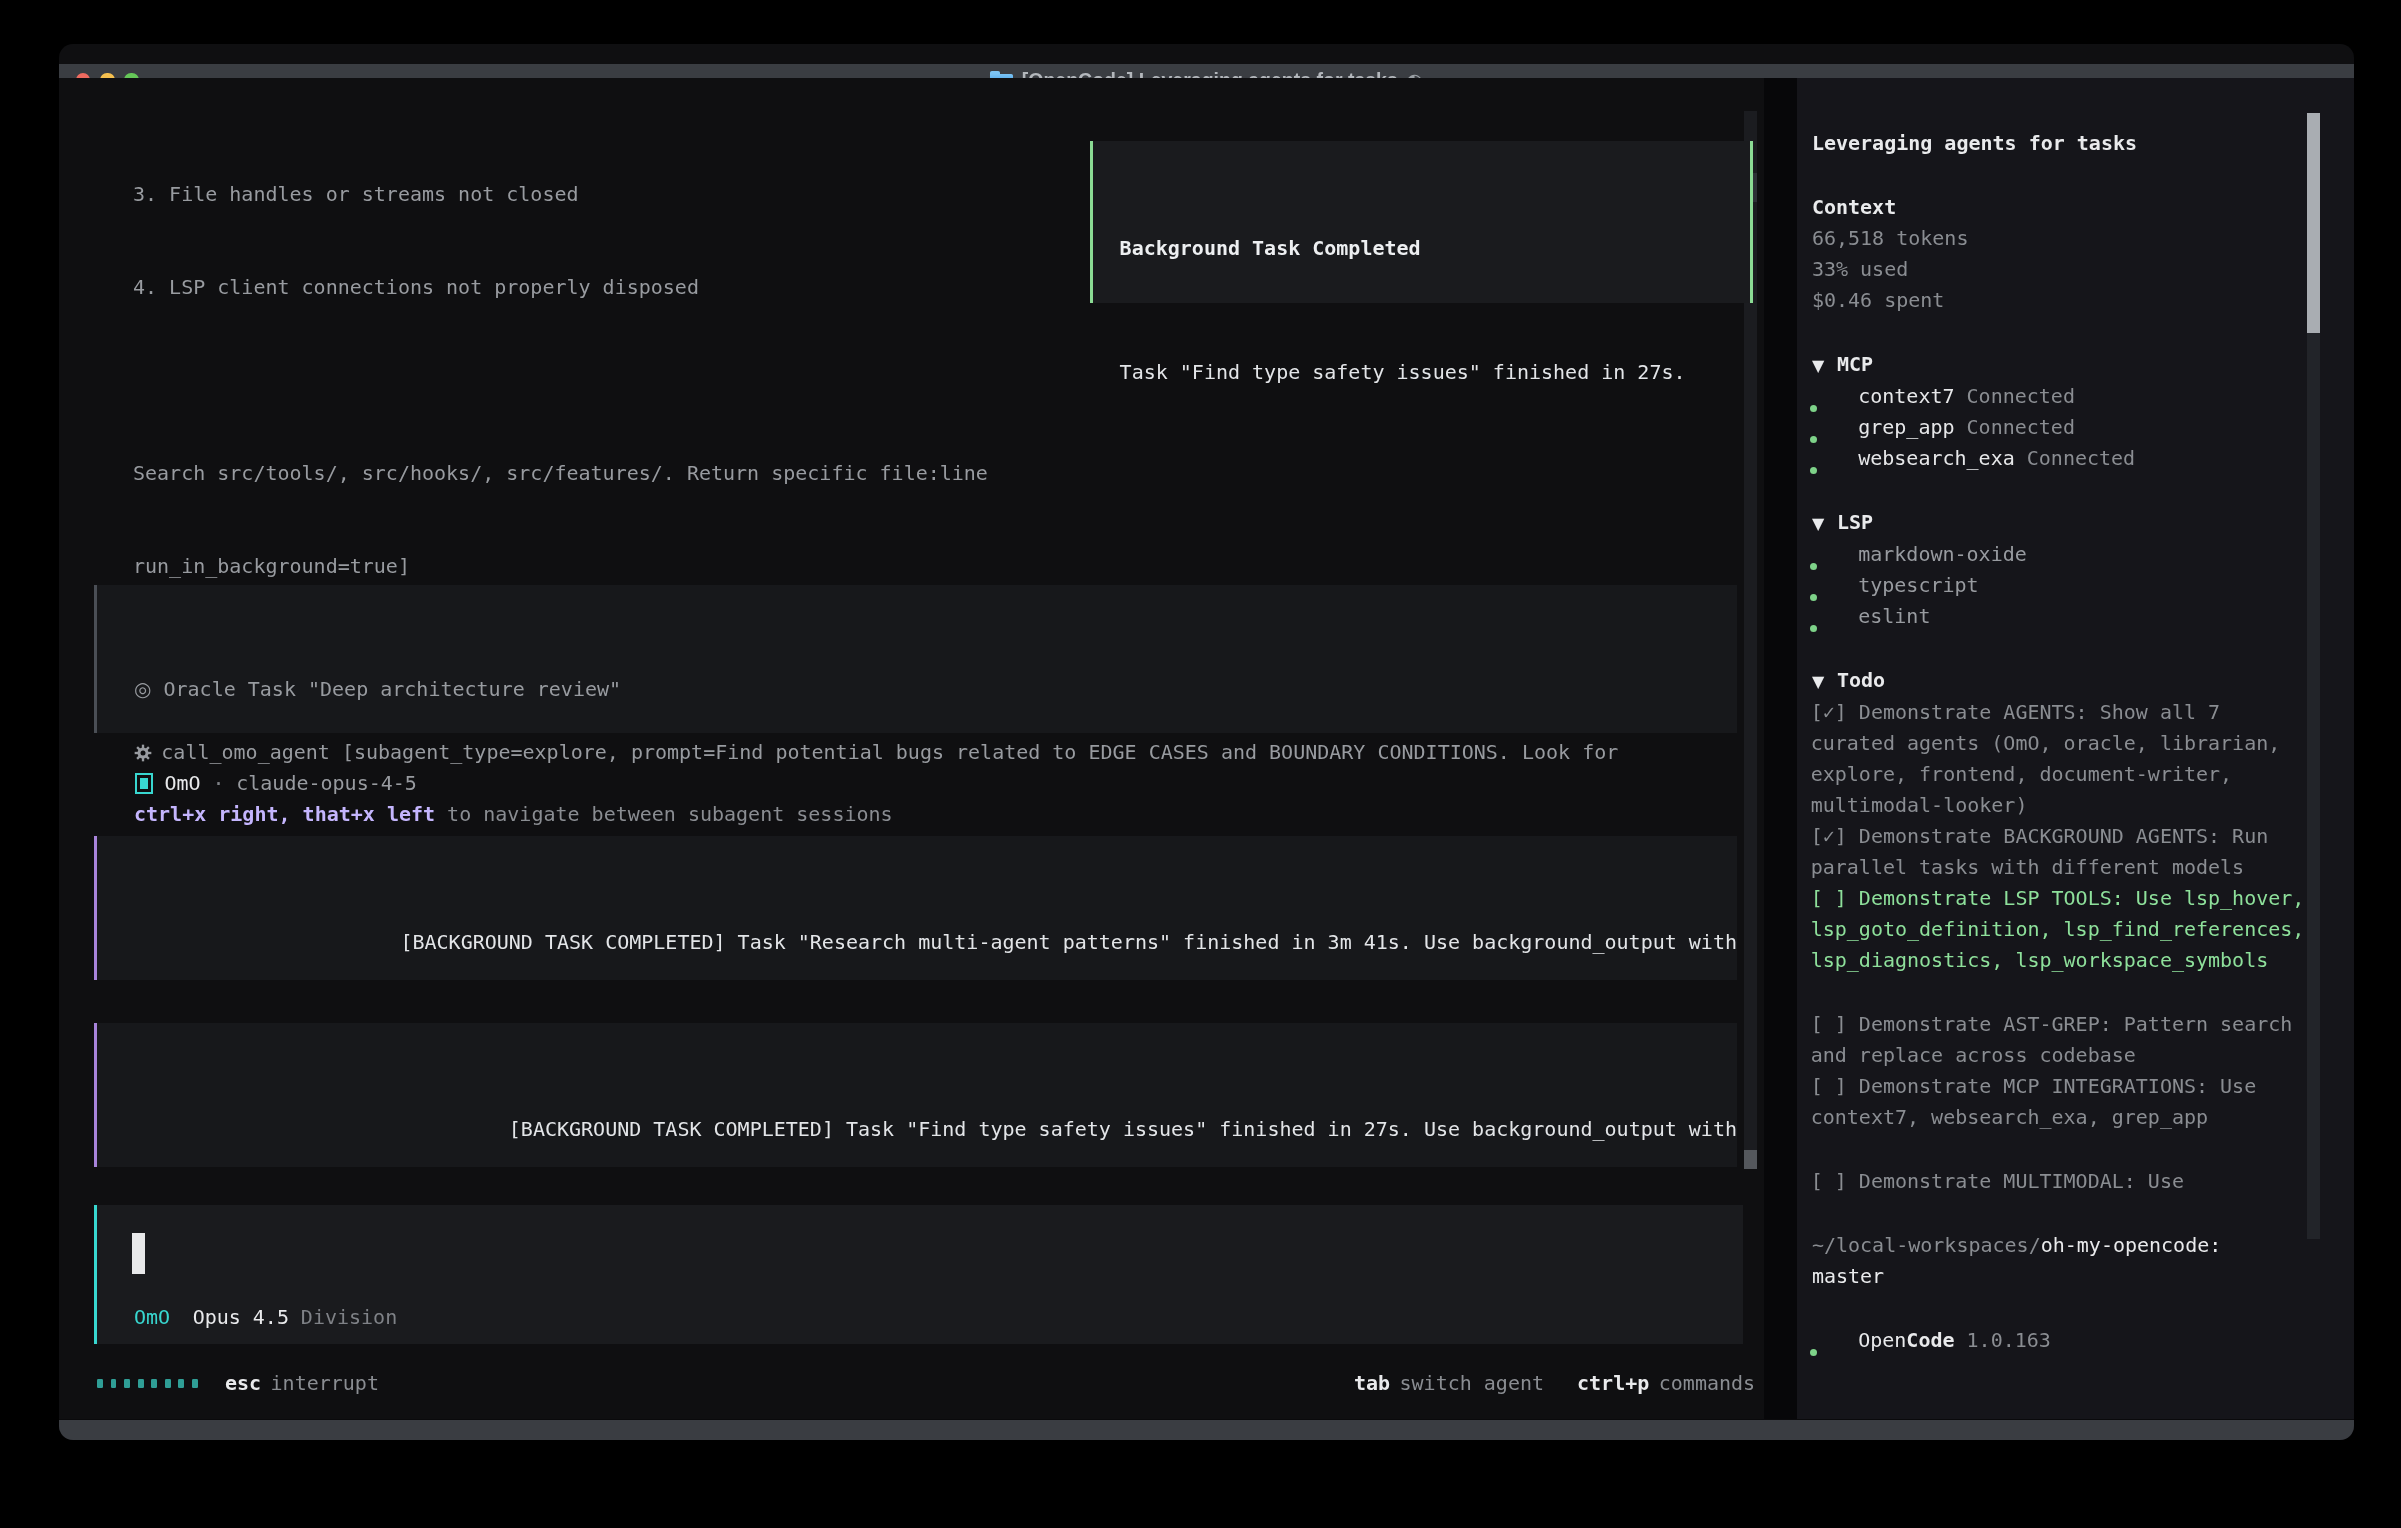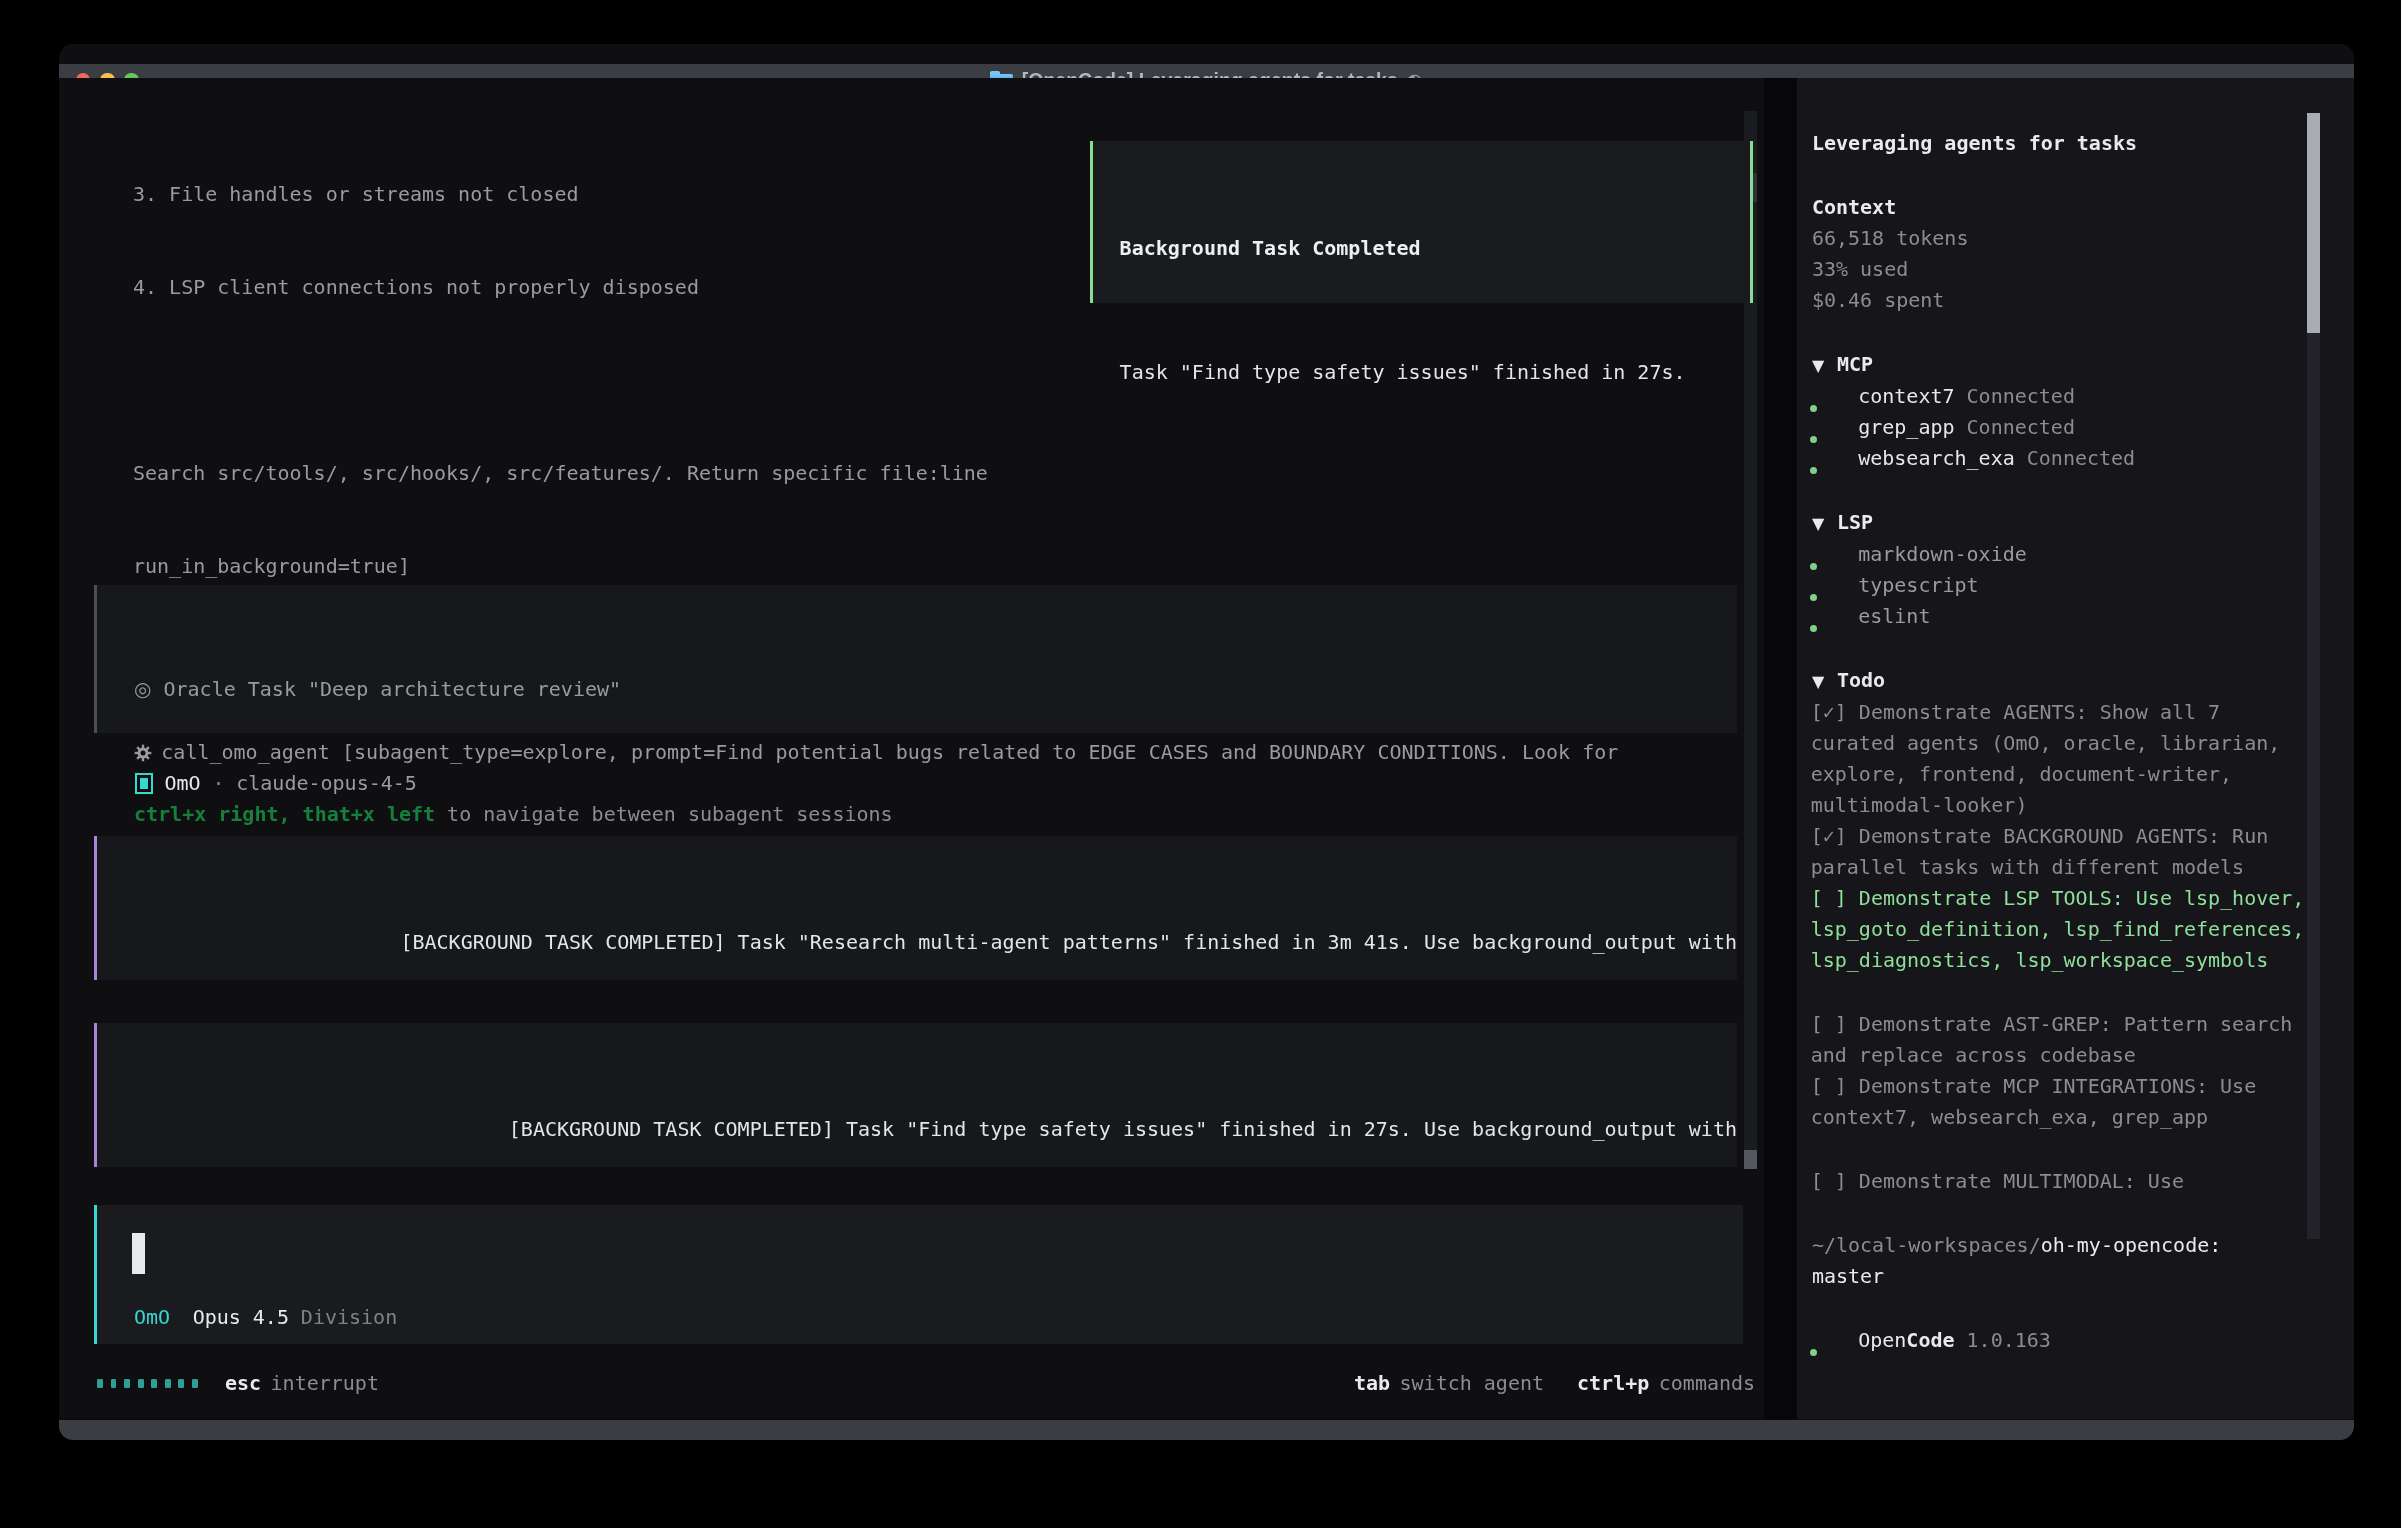--- a/index.html
+++ b/index.html
@@ -50,21 +50,21 @@
            background:#1a1b1e; border-left:3px solid #8bdb94; border-right:3px solid #8bdb94;
            padding:33px 11.8px 0 26.6px; z-index:5; }
   .notif .ntitle { color:#edeff1; font-weight:bold; line-height:25px; white-space:pre; }
   .notif .nbody  { color:#e3e5e8; line-height:25px; margin-top:37px; white-space:pre; }
 
   
   .oracle { position:absolute; left:35px; top:507px; width:1643px; height:148px;
             background:#17181b; border-left:3px solid #4a4e55; padding:29.5px 0 0 37px; }
   .oracle .otitle { color:#989ba0; line-height:25px; white-space:pre; }
   .oracle .ohint  { margin-top:38px; line-height:25px; white-space:pre; color:#8a8d92; }
-  .oracle .ohint b { color:#15803d; }
+  .oracle .ohint b { color:#c4b5fd; }
   .oicon { font-family:"DejaVu Sans",sans-serif; }
 
   .agent-header { position:absolute; left:76px; top:690px; height:31px; display:flex; align-items:center; gap:11.8px; }
   .agent-box { width:17.7px; height:21px; border:2.4px solid #38d7d0; display:flex; align-items:center; justify-content:center; }
   .agent-box i { display:block; width:8.3px; height:11.8px; background:#38d7d0; }
   .agent-header .aname { color:#e9eaec; }
   .agent-header .asep  { color:#7f8287; }
   .agent-header .amodel{ color:#989ba0; }
 
   .msg { position:absolute; left:35px; width:1643px; background:#17181b;

